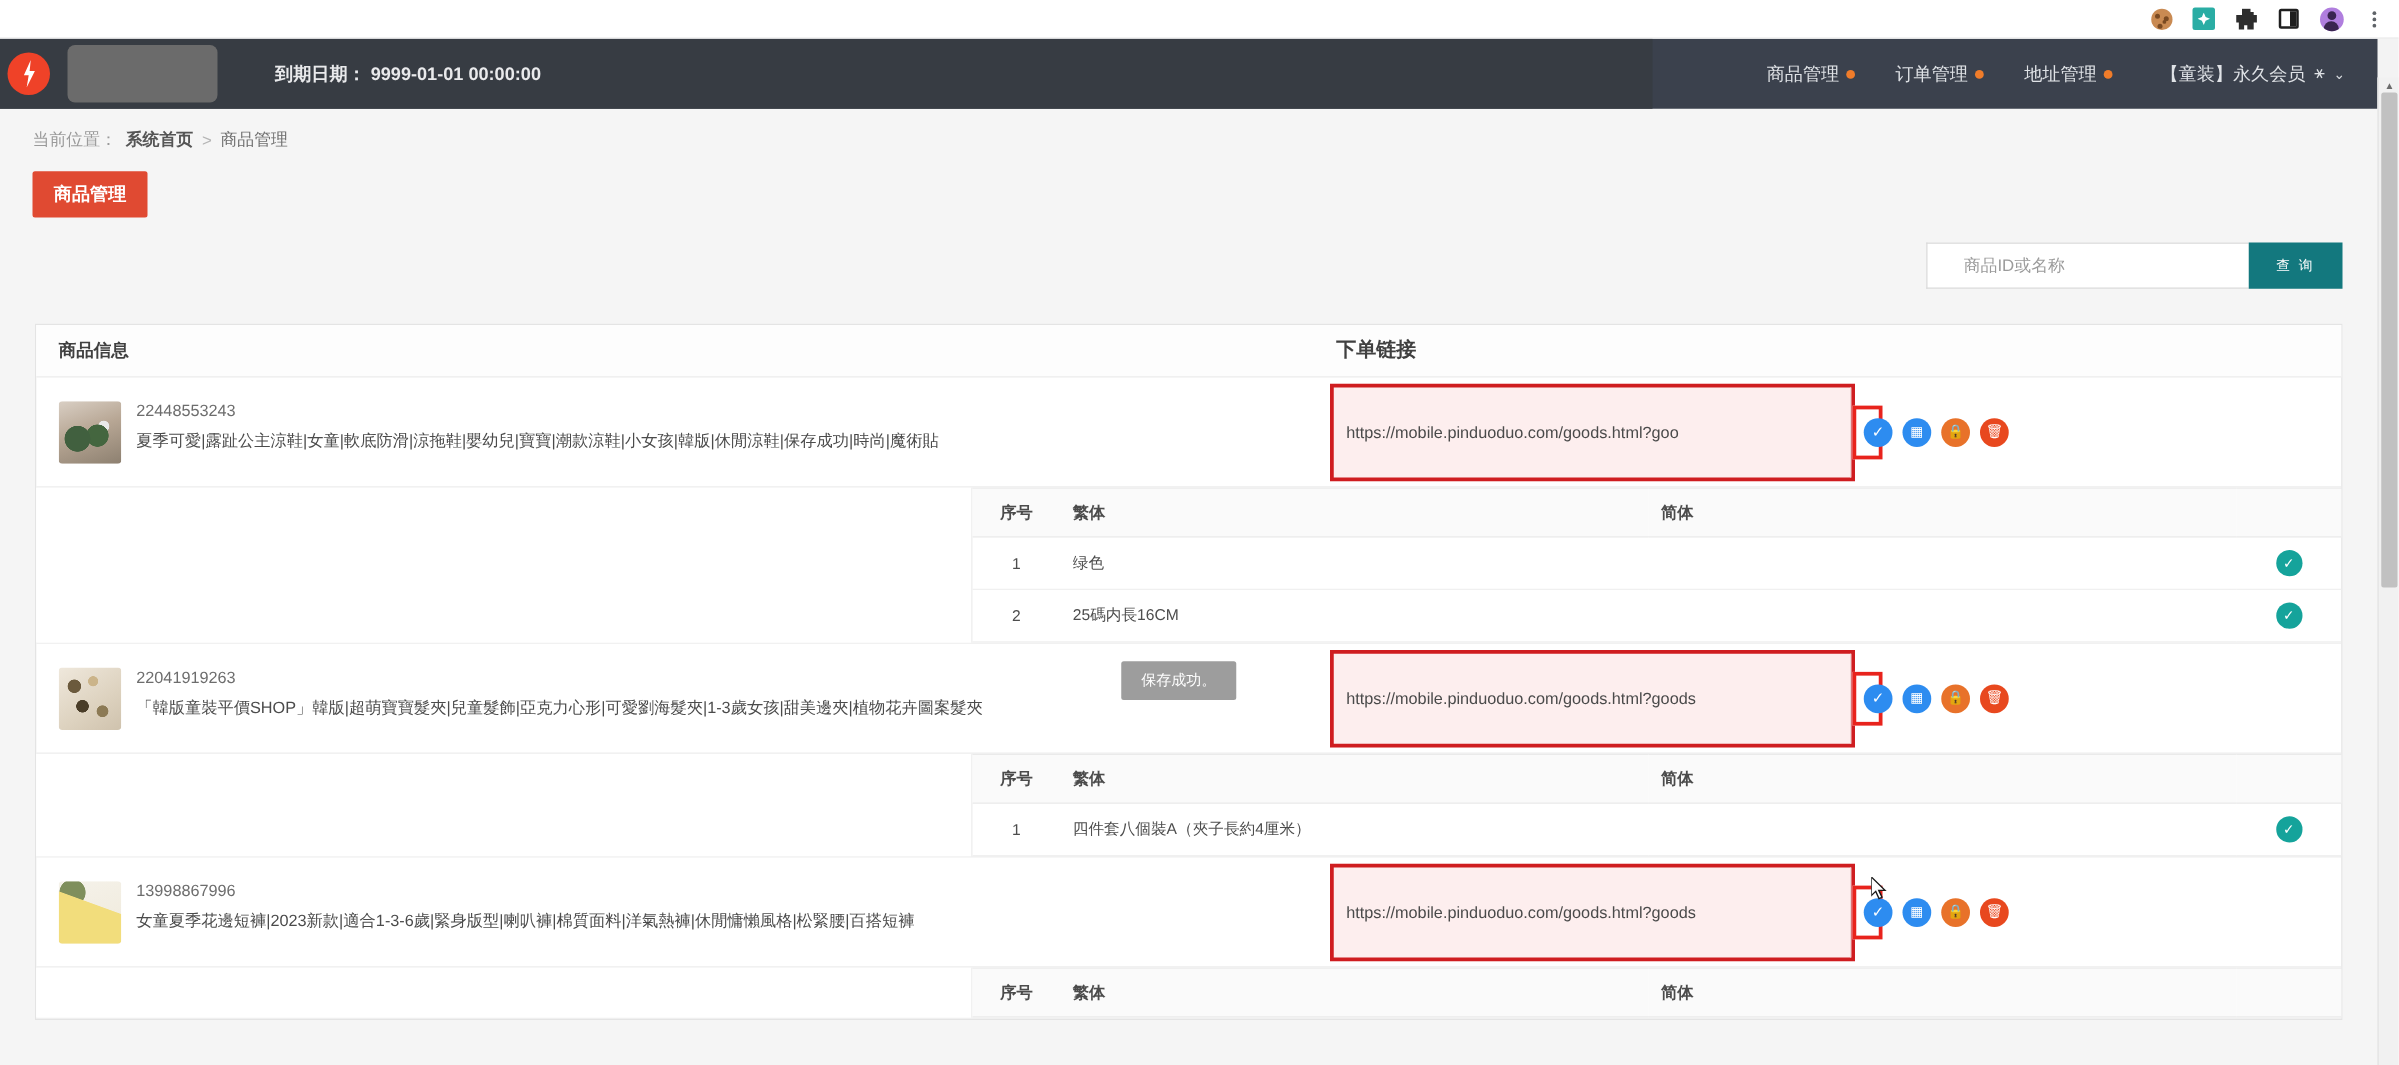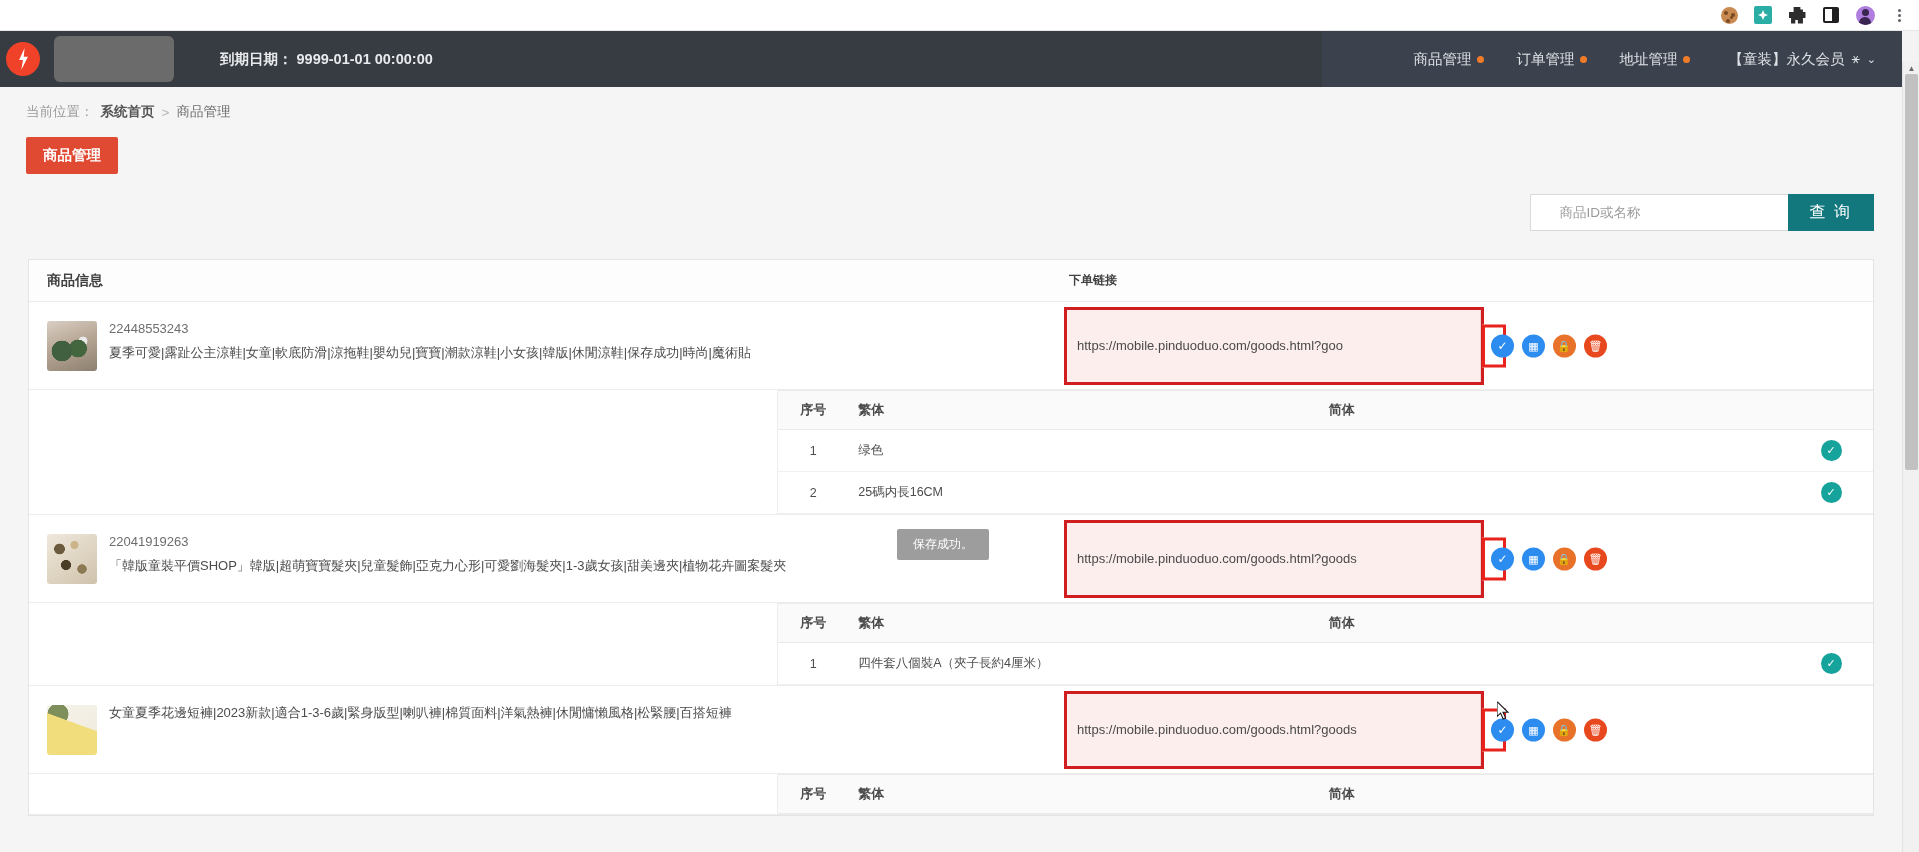--- a/index.html
+++ b/index.html
@@ -145,36 +145,36 @@
     position: absolute; right: 28px; top: 163px;
     display: flex; align-items: stretch;
   }
   .search-input {
     width: 258px; height: 37px; border: 1px solid #d9d9d9; background: #fff;
     font-size: 13.5px; padding: 0 29px; color: #333; outline: none;
     font-family: inherit; border-right: none;
   }
   .search-input::placeholder { color: #9b9b9b; }
   .search-btn {
-    background: #13787e; color: #fff; border: none; font-size: 16px;
+    background: #13787e; color: #fff; border: none; font-size: 11px;
     padding: 0 22px; cursor: pointer; font-family: inherit;
     letter-spacing: 2px; height: 37px;
   }
 
   
   .card {
     position: absolute; left: 28px; top: 228px; right: 28px;
     background: #fff; border: 1px solid #e4e4e4;
   }
   .card-head {
     display: flex; align-items: center; height: 42px;
     border-bottom: 1px solid #ebebeb; background: #fdfdfd;
   }
   .ch-info { padding-left: 18px; font-size: 14px; font-weight: 700; color: #404040; }
-  .ch-link { position: absolute; left: 1040px; font-size: 12px;
+  .ch-link { position: absolute; left: 1040px; font-size: 16px;
              font-weight: 700; color: #404040; }
 
   
   .prod-row { display: flex; align-items: center; min-height: 88px;
               border-bottom: 1px solid #ededed; position: relative; }
   .prod-main { display: flex; align-items: flex-start; padding-left: 18px; width: 1000px; }
   .thumb {
     width: 50px; height: 50px; border-radius: 3px; flex: 0 0 50px;
     background-size: cover; background-position: center;
   }
@@ -464,20 +464,21 @@
             </tr>
           </tbody>
         </table>
       </div>
     </div>
 
     <div class="prod-row">
       <div class="prod-main">
         <div class="thumb thumb-3"></div>
         <div class="prod-text">
+          <div class="prod-id">13998867996</div>
           <div class="prod-name">女童夏季花邊短褲|2023新款|適合1-3-6歲|緊身版型|喇叭褲|棉質面料|洋氣熱褲|休閒慵懶風格|松緊腰|百搭短褲</div>
         </div>
       </div>
       <div class="url-cell">
         <div class="url-inner">https://mobile.pinduoduo.com/goods.html?goods</div>
       </div>
       <div class="acts">
         <div class="check-wrap">
           <span class="hl-box"></span>
           <span class="abtn check">✓</span>

